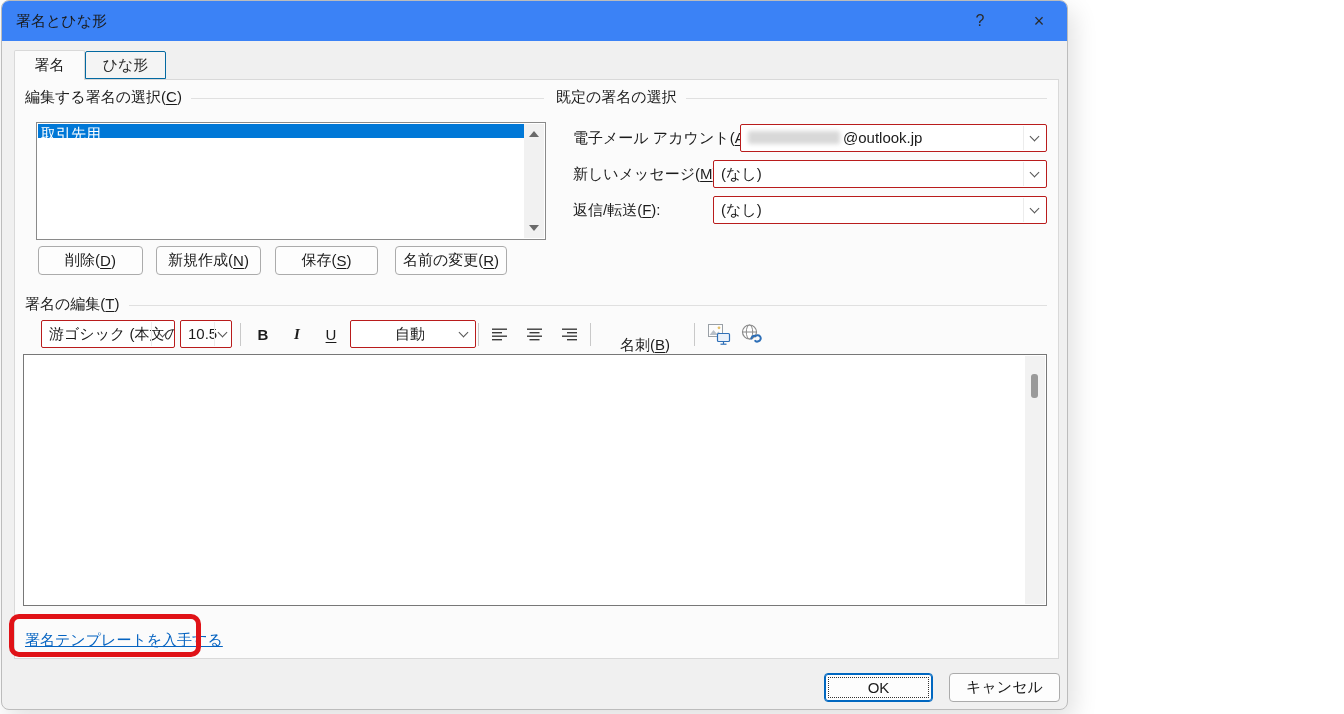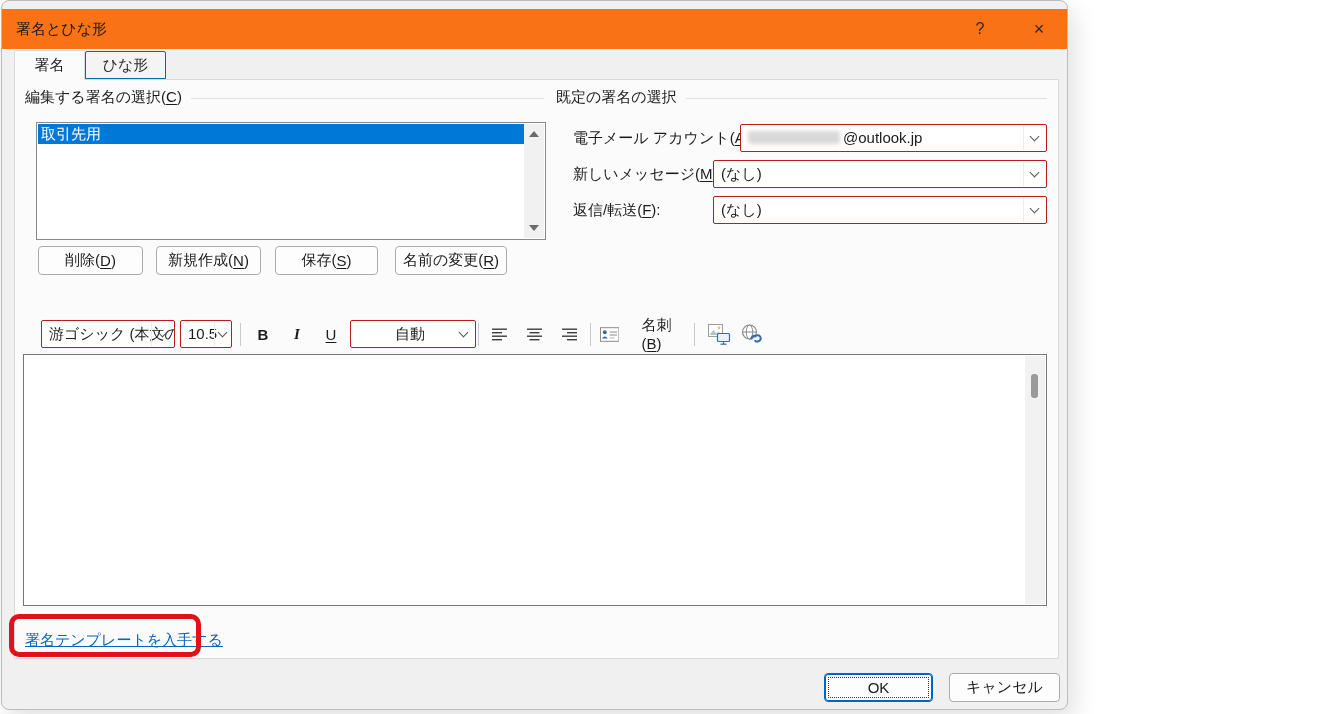--- a/index.html
+++ b/index.html
@@ -4,21 +4,21 @@
 <style>
   * { margin:0; padding:0; box-sizing:border-box; }
   html,body { width:1344px; height:714px; background:#ffffff;
     font-family:"Liberation Sans","DejaVu Sans",sans-serif; color:#1b1b1b; }
   .stage { position:relative; width:1344px; height:714px; overflow:hidden; background:#fff; }
 
   
   .dialog { position:absolute; left:1px; top:0; width:1067px; height:710px;
     background:#f0f0f0; border:1px solid #bcbcbc; border-radius:8px;
     box-shadow:6px 10px 24px rgba(0,0,0,.12); overflow:hidden; }
-  .titlebar { position:absolute; left:0; top:8px; width:100%; height:40px; background:#f97316; }
+  .titlebar { position:absolute; left:0; top:0; width:100%; height:40px; background:#3b82f6; }
   .title { position:absolute; left:14px; top:11px; font-size:15px; color:#1a1a1a; }
   .cap-btn { position:absolute; top:5px; width:36px; height:30px; display:flex;
     align-items:center; justify-content:center; font-size:16px; color:#2b2b2b; cursor:default; }
   .cap-help { left:960px; }
   .cap-close { left:1019px; font-size:18px; }
 
   
   .tab { position:absolute; font-size:15px; display:flex; align-items:center; justify-content:center; }
   .tab-active { left:12px; top:49px; width:71px; height:30px; background:#fbfbfb;
     border:1px solid #d9d9d9; border-bottom:none; border-radius:2px 2px 0 0; z-index:3; }
@@ -30,21 +30,21 @@
     background:#fbfbfb; border:1px solid #d9d9d9; z-index:2; }
 
   .grp-row { position:absolute; display:flex; align-items:center; gap:9px; height:18px; }
   .grp-label { font-size:15px; white-space:nowrap; }
   .grp-line { flex:1; height:1px; background:#e0e0e0; margin-top:3px; }
   .mn { text-decoration:underline; text-underline-offset:2px; }
 
   
   .listbox { position:absolute; left:21px; top:42px; width:510px; height:118px;
     background:#fff; border:1px solid #8a8a8a; }
-  .list-item-sel { position:absolute; left:1px; top:1px; right:21px; height:20px;
+  .list-item-sel { position:absolute; left:1px; top:1px; right:21px; height:14px;
     background:#0078d7; color:#fff; font-size:15px; line-height:20px; padding-left:3px; }
   .lb-scroll { position:absolute; top:1px; bottom:1px; right:1px; width:20px; background:#f1f1f1; }
   .arr { position:absolute; left:5px; width:0; height:0; border-left:5px solid transparent;
     border-right:5px solid transparent; }
   .arr-up { top:7px; border-bottom:6px solid #6a6a6a; }
   .arr-dn { bottom:7px; border-top:6px solid #6a6a6a; }
 
   
   .wbtn { position:absolute; background:#fdfdfd; border:1px solid #ababab; border-radius:4px;
     font-size:15px; color:#1b1b1b; display:flex; align-items:center; justify-content:center;
@@ -179,20 +179,24 @@
       <div class="field-label" style="left:558px; top:116px;">
         <span>返信/転送(</span><span class="mn">F</span><span>):</span>
       </div>
       <div class="combo" style="left:698px; top:116px; width:334px;">
         <span>(なし)</span>
         <span class="chev-zone">
             <span class="chev"></span>
           </span>
       </div>
 
+      <div class="grp-row" style="left:10px; top:215px; width:1022px;">
+        <span class="grp-label"><span>署名の編集(</span><span class="mn">T</span><span>)</span></span>
+        <span class="grp-line"></span>
+      </div>
 
       <div class="combo" style="left:26px; top:240px; width:134px;">
         <span>游ゴシック (本文の</span>
         <span class="chev-zone">
             <span class="chev"></span>
           </span>
       </div>
       <div class="combo" style="left:165px; top:240px; width:52px; padding-right:18px;">
         <span>10.5</span>
         <span class="chev-zone" style="width:17px;">
@@ -247,21 +251,21 @@
             <line x1="0" y1="1.2" x2="15" y2="1.2"></line>
               <line x1="5" y1="4.7" x2="15" y2="4.7"></line>
             <line x1="0" y1="8.2" x2="15" y2="8.2"></line>
               <line x1="5" y1="11.7" x2="15" y2="11.7"></line>
           </g>
         </svg>
       </div>
 
       <div class="tb-sep" style="left:575px;"></div>
 
-      <div class="tb-btn" style="left:585px; width:90px; gap:22px;">
+      <div class="tb-btn" style="left:585px; width:90px; gap:22px;flex-direction:column;">
         <svg width="20" height="15" viewBox="0 0 20 15">
           <rect x="0.5" y="0.5" width="19" height="14" fill="#ffffff" stroke="#8a8a8a"></rect>
           <circle cx="5" cy="5.2" r="2" fill="#3565ad"></circle>
           <path d="M2 11.5 q3 -4 6 0 z" fill="#3565ad"></path>
           <line x1="10" y1="5" x2="17.5" y2="5" stroke="#9a9a9a" stroke-width="1.2"></line>
           <line x1="10" y1="8" x2="17.5" y2="8" stroke="#9a9a9a" stroke-width="1.2"></line>
           <line x1="10" y1="11" x2="15" y2="11" stroke="#c0c0c0" stroke-width="1.2"></line>
         </svg>
         <span><span>名刺(</span><span class="mn">B</span><span>)</span></span>
       </div>

